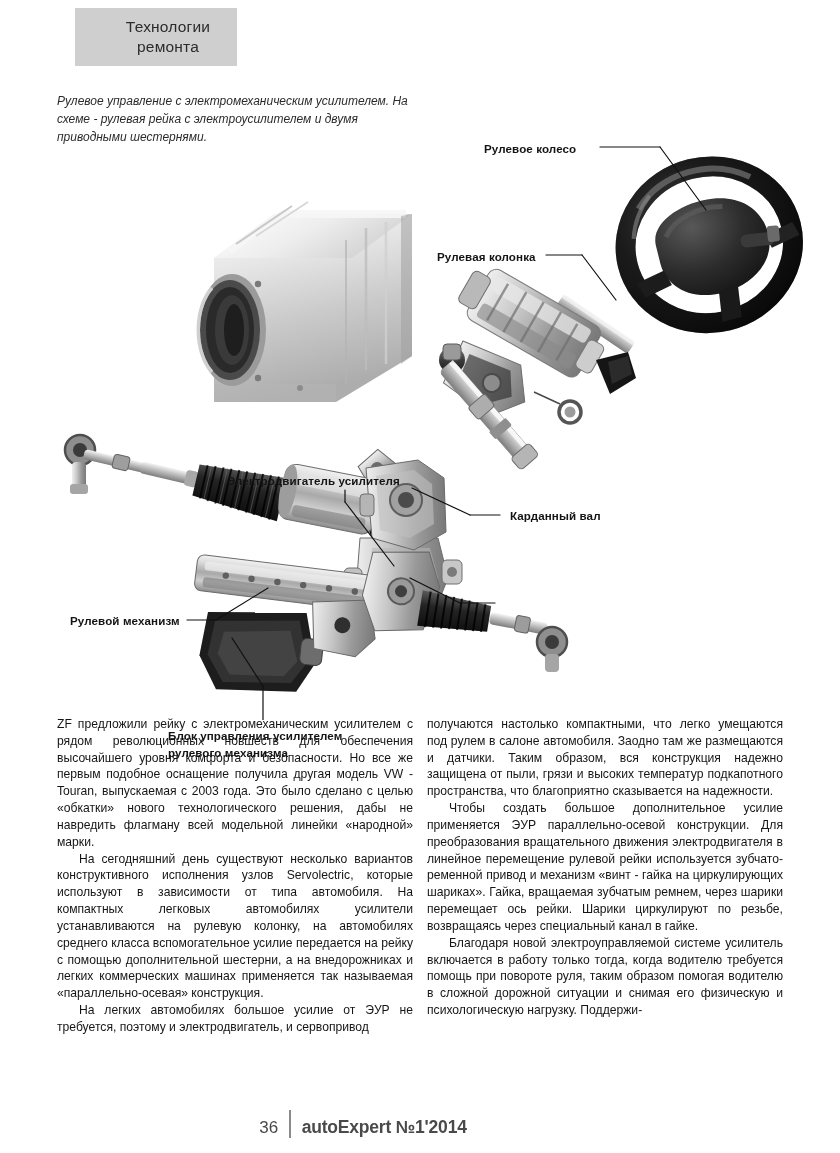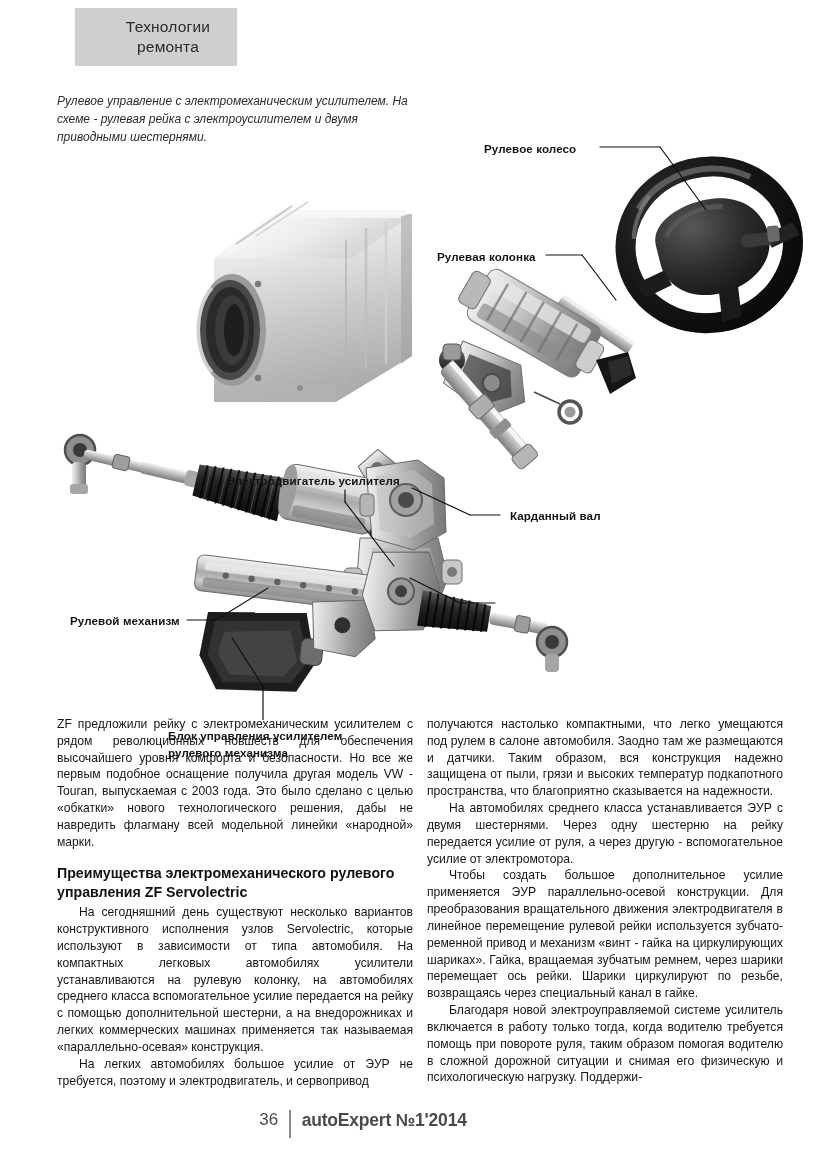--- a/index.html
+++ b/index.html
@@ -96,21 +96,21 @@
     text-indent: 0;
     color: #111;
   }
 
   
   #footer {
     position: absolute;
     left: 0; top: 1110px;
     width: 726px;
     display: flex;
-    align-items: flex-start;
+    align-items: flex-end;
     justify-content: center;
   }
   #page-number {
     font-size: 17px;
     color: #4a4a4a;
     font-family: "Liberation Sans", sans-serif;
   }
   #footer-rule {
     width: 1.5px;
     height: 28px;
@@ -455,28 +455,26 @@
   <div class="fig-label" id="lbl-mech">Рулевой механизм</div>
 
   <div class="fig-label" id="lbl-ecu">
     <div>Блок управления усилителем</div>
     <div>рулевого механизма</div>
   </div>
 </div>
 
 <div id="col-left">
   <p class="para noindent">ZF предложили рейку с электромеханическим усилителем с рядом революционных новшеств для обеспечения высочайшего уровня комфорта и безопасности. Но все же первым подобное оснащение получила другая модель VW - Touran, выпускаемая с 2003 года. Это было сделано с целью «обкатки» нового технологического решения, дабы не навредить флагману всей модельной линейки «народной» марки.</p>
-  <h2 class="section-head">Преимущества электромеханического рулевого управления ZF Servolectric</h2>
   <p class="para">На сегодняшний день существуют несколько вариантов конструктивного исполнения узлов Servolectric, которые используют в зависимости от типа автомобиля. На компактных легковых автомобилях усилители устанавливаются на рулевую колонку, на автомобилях среднего класса вспомогательное усилие передается на рейку с помощью дополнительной шестерни, а на внедорожниках и легких коммерческих машинах применяется так называемая «параллельно-осевая» конструкция.</p>
   <p class="para">На легких автомобилях большое усилие от ЭУР не требуется, поэтому и электродвигатель, и сервопривод</p>
 </div>
 
 <div id="col-right">
   <p class="para noindent">получаются настолько компактными, что легко умещаются под рулем в салоне автомобиля. Заодно там же размещаются и датчики. Таким образом, вся конструкция надежно защищена от пыли, грязи и высоких температур подкапотного пространства, что благоприятно сказывается на надежности.</p>
-  <p class="para">На автомобилях среднего класса устанавливается ЭУР с двумя шестернями. Через одну шестерню на рейку передается усилие от руля, а через другую - вспомогательное усилие от электромотора.</p>
   <p class="para">Чтобы создать большое дополнительное усилие применяется ЭУР параллельно-осевой конструкции. Для преобразования вращательного движения электродвигателя в линейное перемещение рулевой рейки используется зубчато-ременной привод и механизм «винт - гайка на циркулирующих шариках». Гайка, вращаемая зубчатым ремнем, через шарики перемещает ось рейки. Шарики циркулируют по резьбе, возвращаясь через специальный канал в гайке.</p>
   <p class="para">Благодаря новой электроуправляемой системе усилитель включается в работу только тогда, когда водителю требуется помощь при повороте руля, таким образом помогая водителю в сложной дорожной ситуации и снимая его физическую и психологическую нагрузку. Поддержи-</p>
 </div>
 
 <div id="footer">
   <span id="page-number">36</span>
   <span id="footer-rule"></span>
   <span id="issue-title">autoExpert №1'2014</span>
 </div>
 

